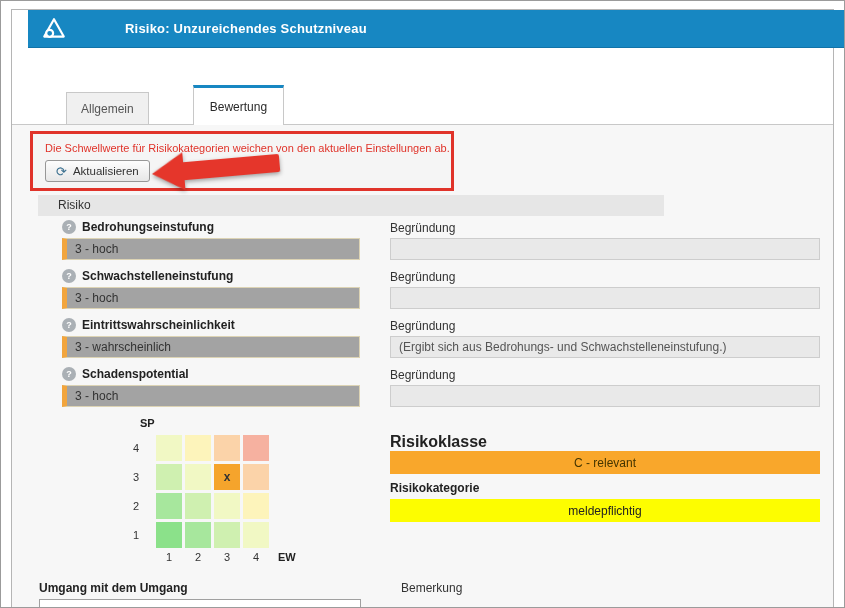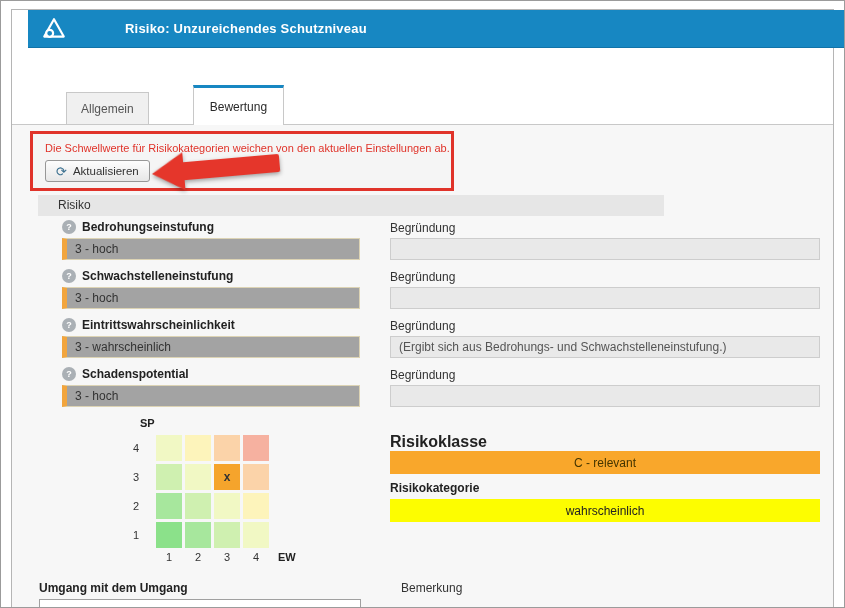--- a/index.html
+++ b/index.html
@@ -193,21 +193,21 @@
               <span class="m-col-num">3</span>
               <span class="m-col-num">4</span>
               <span class="m-ew">EW</span>
             </div>
         </div>
 
         <div class="rk-label">Risikoklasse</div>
         <div class="rk-bar" style="background-color: rgb(249, 167, 43);">C - relevant</div>
 
         <div class="rc-label">Risikokategorie</div>
-        <div class="rc-bar" style="background-color: rgb(253, 253, 0);">wahrscheinlich</div>
+        <div class="rc-bar" style="background-color: rgb(253, 253, 0);">meldepflichtig</div>
 
         <div class="bl-label">Umgang mit dem Umgang</div>
         <div class="br-label">Bemerkung</div>
         <div class="bl-select"></div>
 
       </div>
     </div>
   </div>
 </div>
 

